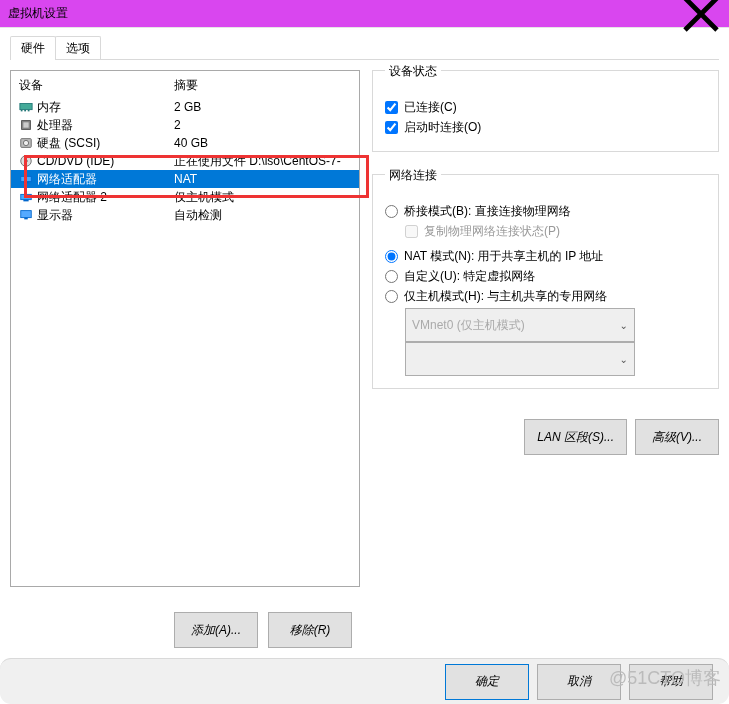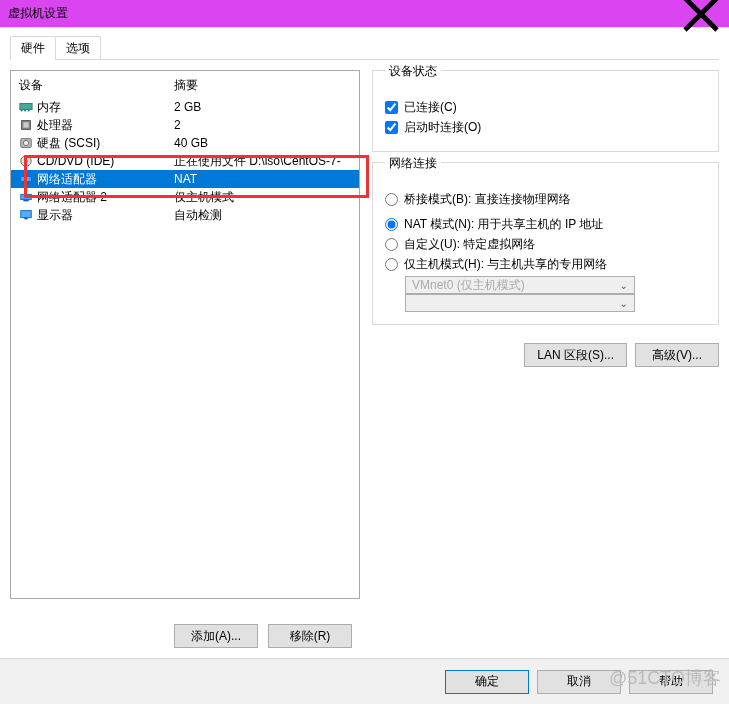--- a/index.html
+++ b/index.html
@@ -7,43 +7,43 @@
     .titlebar { height: 28px; display: flex; align-items: center; padding: 0 8px; background: #d946ef; border-bottom: 1px solid #e5e5e5; }
     .titlebar .title { flex: 1; }
     .close-btn { width: 40px; height: 28px; display: flex; align-items: center; justify-content: center; cursor: pointer; }
     .content { padding: 8px 10px 10px 10px; height: calc(100% - 28px - 46px); }
     .tabs { display: flex; border-bottom: 1px solid #d9d9d9; height: 24px; }
     .tab { padding: 3px 10px; border: 1px solid #d9d9d9; border-bottom: none; background: #fff; margin-right: -1px; cursor: pointer; border-radius: 2px 2px 0 0; }
     .tab.active { background: #fff; position: relative; z-index: 2; }
     .tab.active::after { content:""; position:absolute; left:0; right:0; bottom:-1px; height:1px; background:#fff; }
     .main-row { display: flex; gap: 12px; margin-top: 10px; height: calc(100% - 34px); }
     .left-col { width: 350px; display: flex; flex-direction: column; }
-    .right-col { flex: 1; display: flex; flex-direction: column; gap: 10px; }
+    .right-col { flex: 1; display: flex; flex-direction: column; gap: 22px; }
     .hw-list-wrap { border: 1px solid #a9a9a9; height: 556px; overflow: hidden; position: relative; background:#fff;}
     .hw-header { display: flex; padding: 6px 8px 4px 8px; font-weight: normal; }
     .hw-header .c1 { width: 155px; }
     .hw-rows { }
     .hw-row { display: flex; padding: 1px 8px; align-items: center; height: 18px; cursor: default; }
     .hw-row .c1 { width: 155px; display:flex; align-items:center; gap:4px; }
     .hw-row.sel { background: #0078d7; color: #fff; }
     .icon { width:14px; height:14px; display:inline-flex; align-items:center; justify-content:center; flex-shrink:0; }
     .icon svg { width:14px; height:14px; }
     .red-box { position:absolute; border:3px solid #e33; left:24px; top:155px; width:345px; height:43px; pointer-events:none; }
     .btn-row-left { display:flex; gap:10px; justify-content:flex-end; margin-top:25px; padding-right: 8px;}
-    .btn { min-width:84px; height:24px; border:1px solid #adadad; background:#e1e1e1; padding:1px 12px; cursor:pointer; }
+    .btn { min-width:84px; height:36px; border:1px solid #adadad; background:#e1e1e1; padding:1px 12px; cursor:pointer;font-style:italic; }
     .btn:disabled { color:#999; background:#f4f4f4; cursor:default; }
     .fieldset { border:1px solid #d9d9d9; padding:10px 12px 12px 12px; }
     .fieldset .legend { position:relative; top:-18px; background:#fff; padding:0 4px; display:inline-block; margin-bottom:-6px; }
     .chk-row, .rad-row { display:flex; align-items:center; gap:6px; margin:3px 0; }
     .indent { margin-left: 20px; }
-    .select-box { width:230px; height:18px; border:1px solid #adadad; background:#efefef; color:#888; padding:0 6px; display:flex; align-items:center; justify-content:space-between; }
+    .select-box { width:230px; height:34px; border:1px solid #adadad; background:#efefef; color:#888; padding:0 6px; display:flex; align-items:center; justify-content:space-between; }
     .select-box.disabled { color:#aaa; }
     .chev { font-size:10px; color:#555; }
     .btn-row-right { display:flex; gap:8px; justify-content:flex-end; margin-top:8px; }
-    .footer { position:absolute; bottom:0; left:0; right:0; height:46px; border-top:1px solid #d9d9d9; background:#f0f0f0; display:flex; align-items:center; justify-content:flex-end; padding:0 16px; gap:8px; }
+    .footer { position:absolute; bottom:0; left:0; right:0; height:46px; border-top:1px solid #d9d9d9; background:#f0f0f0; display:flex; align-items:center; justify-content:flex-end; padding:0 16px; gap:8px;border-radius:11px; }
     .watermark { position:absolute; right:8px; bottom:14px; color:#bbb; font-size:18px; pointer-events:none; }
     input[type=checkbox], input[type=radio] { margin:0; }
     .chk-disabled { color:#999; }
   </style>
 </head>
 <body>
 
 <div class="titlebar">
   <span class="title">虚拟机设置</span>
   <div class="close-btn">
@@ -174,20 +174,24 @@
             <label>启动时连接(O)</label>
           </div>
       </div>
 
       <div class="fieldset">
         <span class="legend">网络连接</span>
         <div class="rad-row">
             <input type="radio" name="net" style="">
             <label>桥接模式(B): 直接连接物理网络</label>
           </div>
+        <div class="chk-row indent chk-disabled">
+            <input type="checkbox" disabled="" style="">
+            <label>复制物理网络连接状态(P)</label>
+          </div>
         <div class="rad-row" style="margin-top:8px;">
             <input type="radio" name="net" checked="" style="">
             <label>NAT 模式(N): 用于共享主机的 IP 地址</label>
           </div>
         <div class="rad-row">
             <input type="radio" name="net" style="">
             <label>自定义(U): 特定虚拟网络</label>
           </div>
         <div class="rad-row">
             <input type="radio" name="net" style="">

